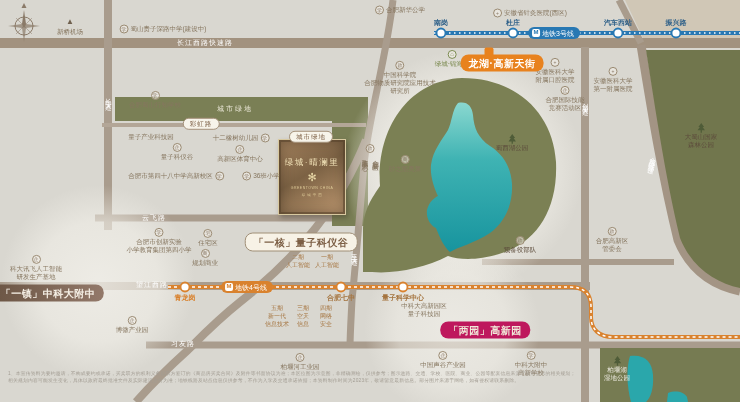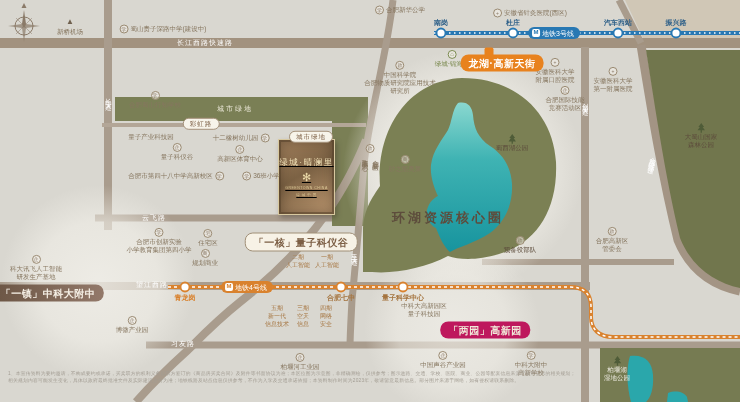--- a/index.html
+++ b/index.html
@@ -114,21 +114,21 @@
       <circle cx="24" cy="26" r="9" fill="none" stroke-width="1"></circle>
       <path d="M24 10 L26 24 L24 28 L22 24 Z" stroke="none"></path>
       <path d="M24 42 L26 28 L24 25 L22 28 Z" stroke="none" opacity=".7"></path>
       <path d="M8 26 L22 24 L26 26 L22 28 Z" stroke="none" opacity=".7"></path>
       <path d="M40 26 L26 24 L22 26 L26 28 Z" stroke="none" opacity=".7"></path>
       <path d="M16 18 L24 26 M32 18 L24 26 M16 34 L24 26 M32 34 L24 26" stroke-width=".8" opacity=".6"></path>
       <path d="M24 3 L26.5 8 L21.5 8 Z" stroke="none"></path>
     </g>
   </svg>
 
-  <div class="card" style="left:278px;top:139px;width:57px;height:76px;text-decoration:underline;">
+  <div class="card" style="left:278px;top:139px;width:68px;height:76px;">
     <div class="card-title">绿城·晴澜里</div>
     <div class="card-logo">✻</div>
     <div class="card-sub">GREENTOWN CHINA</div>
     <div class="card-sub">绿 城 中 国</div>
   </div>
 
   <div id="labels">
       <div class="it road" style="left: 205px; top: 43px; transform: translate(-50%, -50%);">
         <div>长江西路快速路</div>
       </div>
@@ -407,23 +407,20 @@
         <div>空天</div>
         <div>信息</div>
       </div>
       <div class="it plabel" style="left: 326px; top: 316px; transform: translate(-50%, -50%);">
         <div>四期</div>
         <div>网络</div>
         <div>安全</div>
       </div>
       <div class="it pill" style="left: 311px; top: 137px; transform: translate(-50%, -50%);">
         <div>城市绿地</div>
-      </div>
-      <div class="it area" style="left: 448px; top: 218px; transform: translate(-50%, -50%); color: rgb(93, 76, 60);">
-        <div>环湖资源核心圈</div>
       </div>
       <div class="it disc" style="left: 8px; top: 374px; transform: translate(0px, -50%);">
         <div>1、本宣传资料为要约邀请，不构成要约或承诺，买卖双方的权利义务以双方签订的《商品房买卖合同》及附件等书面协议为准；本区位图为示意图，非精确测绘，仅供参考；图示道路、交通、学校、医院、商业、公园等配套信息来源于政府公示的相关规划；</div>
       </div>
       <div class="it disc" style="left: 8px; top: 381px; transform: translate(0px, -50%);">
         <div>相关规划内容可能发生变化，具体以政府最终批准文件及实际建设交付为准；地铁线路及站点信息仅供参考，不作为入学及交通承诺依据；本资料制作时间为2023年，敬请留意最新信息。部分图片来源于网络，如有侵权请联系删除。</div>
       </div>
       <div class="it slabel" style="left: 441px; top: 23px; color: rgb(45, 95, 136);">南岗</div>
       <div class="it slabel" style="left: 513px; top: 23px; color: rgb(45, 95, 136);">杜庄</div>
       <div class="it slabel" style="left: 618px; top: 23px; color: rgb(45, 95, 136);">汽车西站</div>

